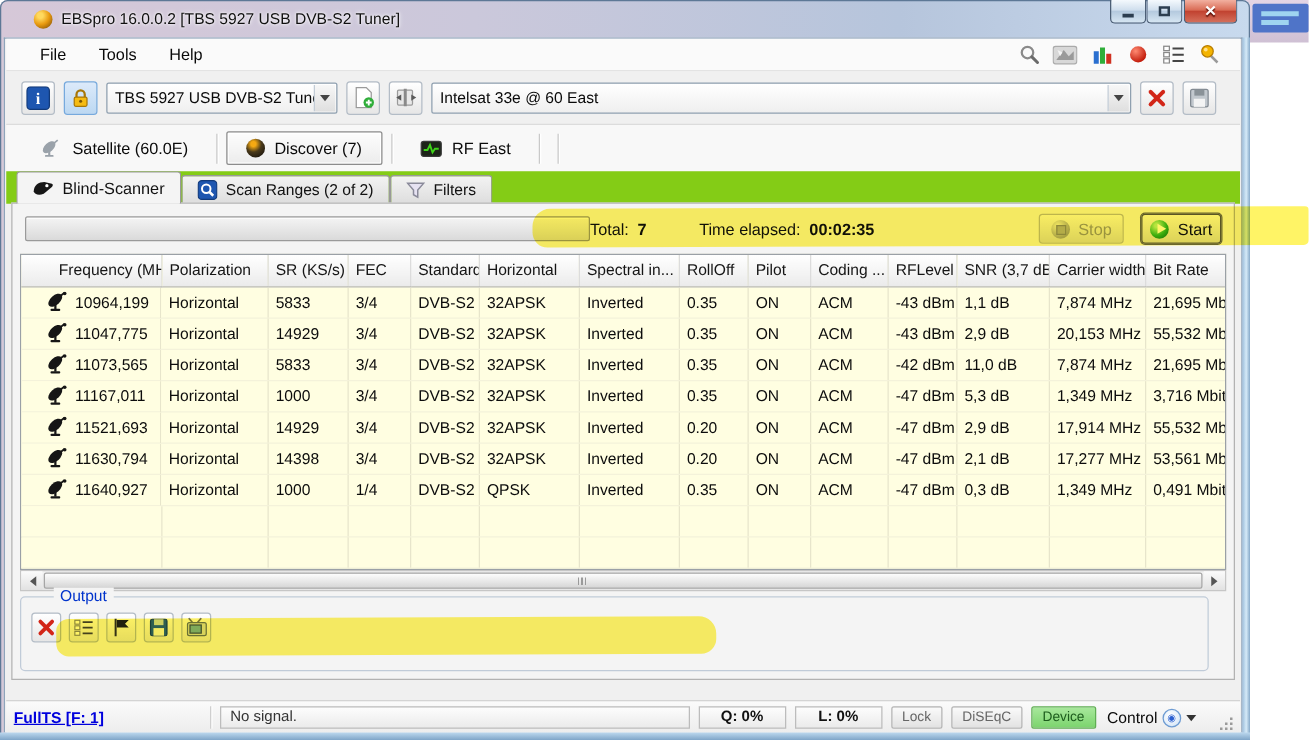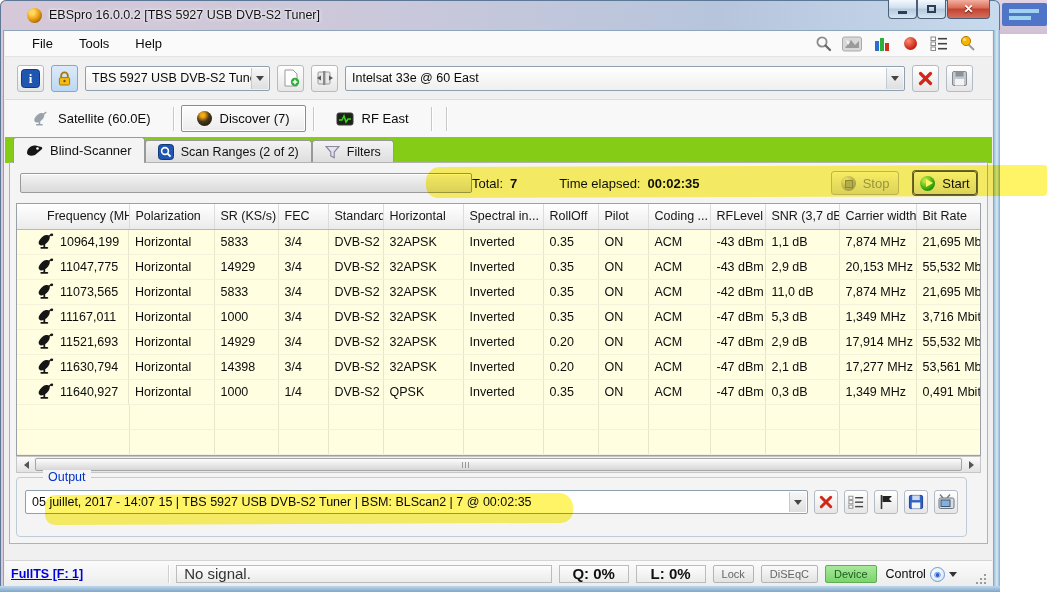--- a/index.html
+++ b/index.html
@@ -97,21 +97,21 @@
   .output-box{position:absolute;left:6px;right:20px;top:314px;height:60px;border:1px solid #c0cbd8;border-radius:4px}
   .output-label{position:absolute;left:26px;top:-8px;background:#f4f4f4;padding:0 5px;color:#0033cc;font-size:12.5px}
   .output-row{position:absolute;left:8px;right:8px;top:12px;display:flex;align-items:center;gap:6px}
   .combo.output-combo{flex:1;height:24px;background:#fff}
   .obtn{width:24px;height:24px;border:1px solid #b3bcc6;border-radius:3px;background:linear-gradient(#ffffff,#e6e6e6);display:flex;align-items:center;justify-content:center;flex:0 0 auto}
 
   
   .statusbar{position:absolute;left:1px;right:1px;top:529px;height:27px;background:linear-gradient(#fbfbfb,#ececec);border-top:1px solid #d4d4d4;display:flex;align-items:center;padding:0 6px;gap:7px}
   .fullts{font-weight:bold;color:#0000dd;text-decoration:underline;font-size:12.5px;white-space:nowrap}
   .sb-sep{width:1px;height:18px;background:#cfcfcf;box-shadow:1px 0 0 #fff;margin-left:78px}
-  .meter{height:18px;border:1px solid #bcbcbc;background:linear-gradient(#fdfdfd,#ebebeb);display:flex;align-items:flex-end;font-size:15px;color:#333}
+  .meter{height:18px;border:1px solid #bcbcbc;background:linear-gradient(#fdfdfd,#ebebeb);display:flex;align-items:flex-start;font-size:12px;color:#333}
   .meter.signal{width:408px;padding-left:7px}
   .meter.small{width:76px;justify-content:center;font-weight:bold;color:#111}
   .sbtn{height:18px;border:1px solid #b4b4b4;border-radius:2px;background:linear-gradient(#fafafa,#e2e2e2);font-size:11px;color:#666;display:flex;align-items:center;justify-content:center;padding:0 8px}
   .sbtn.device{background:linear-gradient(#a8e89c,#7cd46e);border-color:#5fae53;color:#1d5c1d}
   .control{display:flex;align-items:center;gap:4px;font-size:12.5px;color:#0a0a0a;margin-left:2px}
   .ctrl-icon{width:15px;height:15px;border-radius:50%;border:1px solid #6d9bd2;background:radial-gradient(circle at 40% 35%,#ffffff,#cfe2f6);display:flex;align-items:center;justify-content:center;font-size:8px;color:#2a5fd0}
   .ctrl-arrow{border:4px solid transparent;border-top:5px solid #333;margin-top:4px}
   .grip{margin-left:12px;width:11px;height:11px;position:relative;align-self:flex-end;margin-bottom:3px}
   .grip::after{content:"";position:absolute;width:2px;height:2px;background:#9a9a9a;box-shadow:8px 0 0 #9a9a9a,8px -4px 0 #9a9a9a,8px -8px 0 #9a9a9a,4px 0 0 #9a9a9a,4px -4px 0 #9a9a9a,0 0 0 #9a9a9a;left:0;bottom:0}
 
@@ -592,24 +592,20 @@
 
       <div class="hscroll">
         <div class="hs-arrow left"></div>
         <div class="hs-thumb"></div>
         <div class="hs-arrow right"></div>
       </div>
 
       <div class="output-box">
         <span class="output-label">Output</span>
         <div class="output-row">
-          <div class="combo output-combo">
-            <span style="white-space:nowrap;overflow:hidden">05 juillet, 2017 - 14:07 15 | TBS 5927 USB DVB-S2 Tuner | BSM: BLScan2 | 7 @ 00:02:35</span>
-            <span class="arrow"></span>
-          </div>
           <div class="obtn">
             <svg width="16" height="16" viewBox="0 0 17 17">
                 <g stroke="#d22618" stroke-width="3.2" stroke-linecap="round">
                   <line x1="3.5" y1="3.5" x2="13.5" y2="13.5"></line>
                   <line x1="13.5" y1="3.5" x2="3.5" y2="13.5"></line>
                 </g>
               </svg>
           </div>
           <div class="obtn">
             <svg width="16" height="14" viewBox="0 0 18 15">

